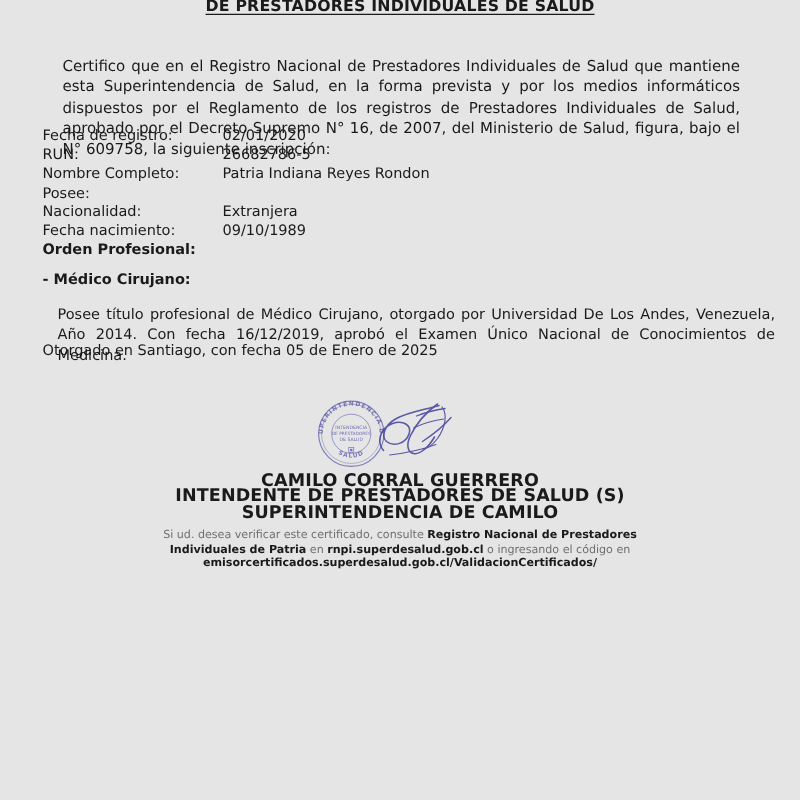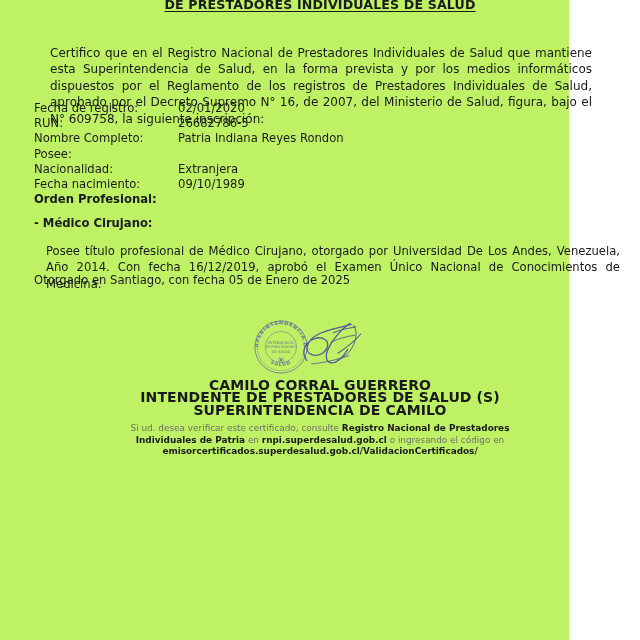--- a/index.html
+++ b/index.html
@@ -11,23 +11,23 @@
     width: 640px;
     height: 640px;
     overflow: hidden;
     font-family: "DejaVu Sans", sans-serif;
     color: #1a1a1a;
     -webkit-font-smoothing: antialiased;
   }
 
   .page {
     position: relative;
-    width: 569px;
+    width: 640px;
     height: 640px;
-    background: #bef264;
+    background: #e5e5e5;
   }
 
   
   .doc-title {
     position: absolute;
     top: -3px;
     left: 0;
     width: 640px;
     text-align: center;
     font-size: 12.6px;

